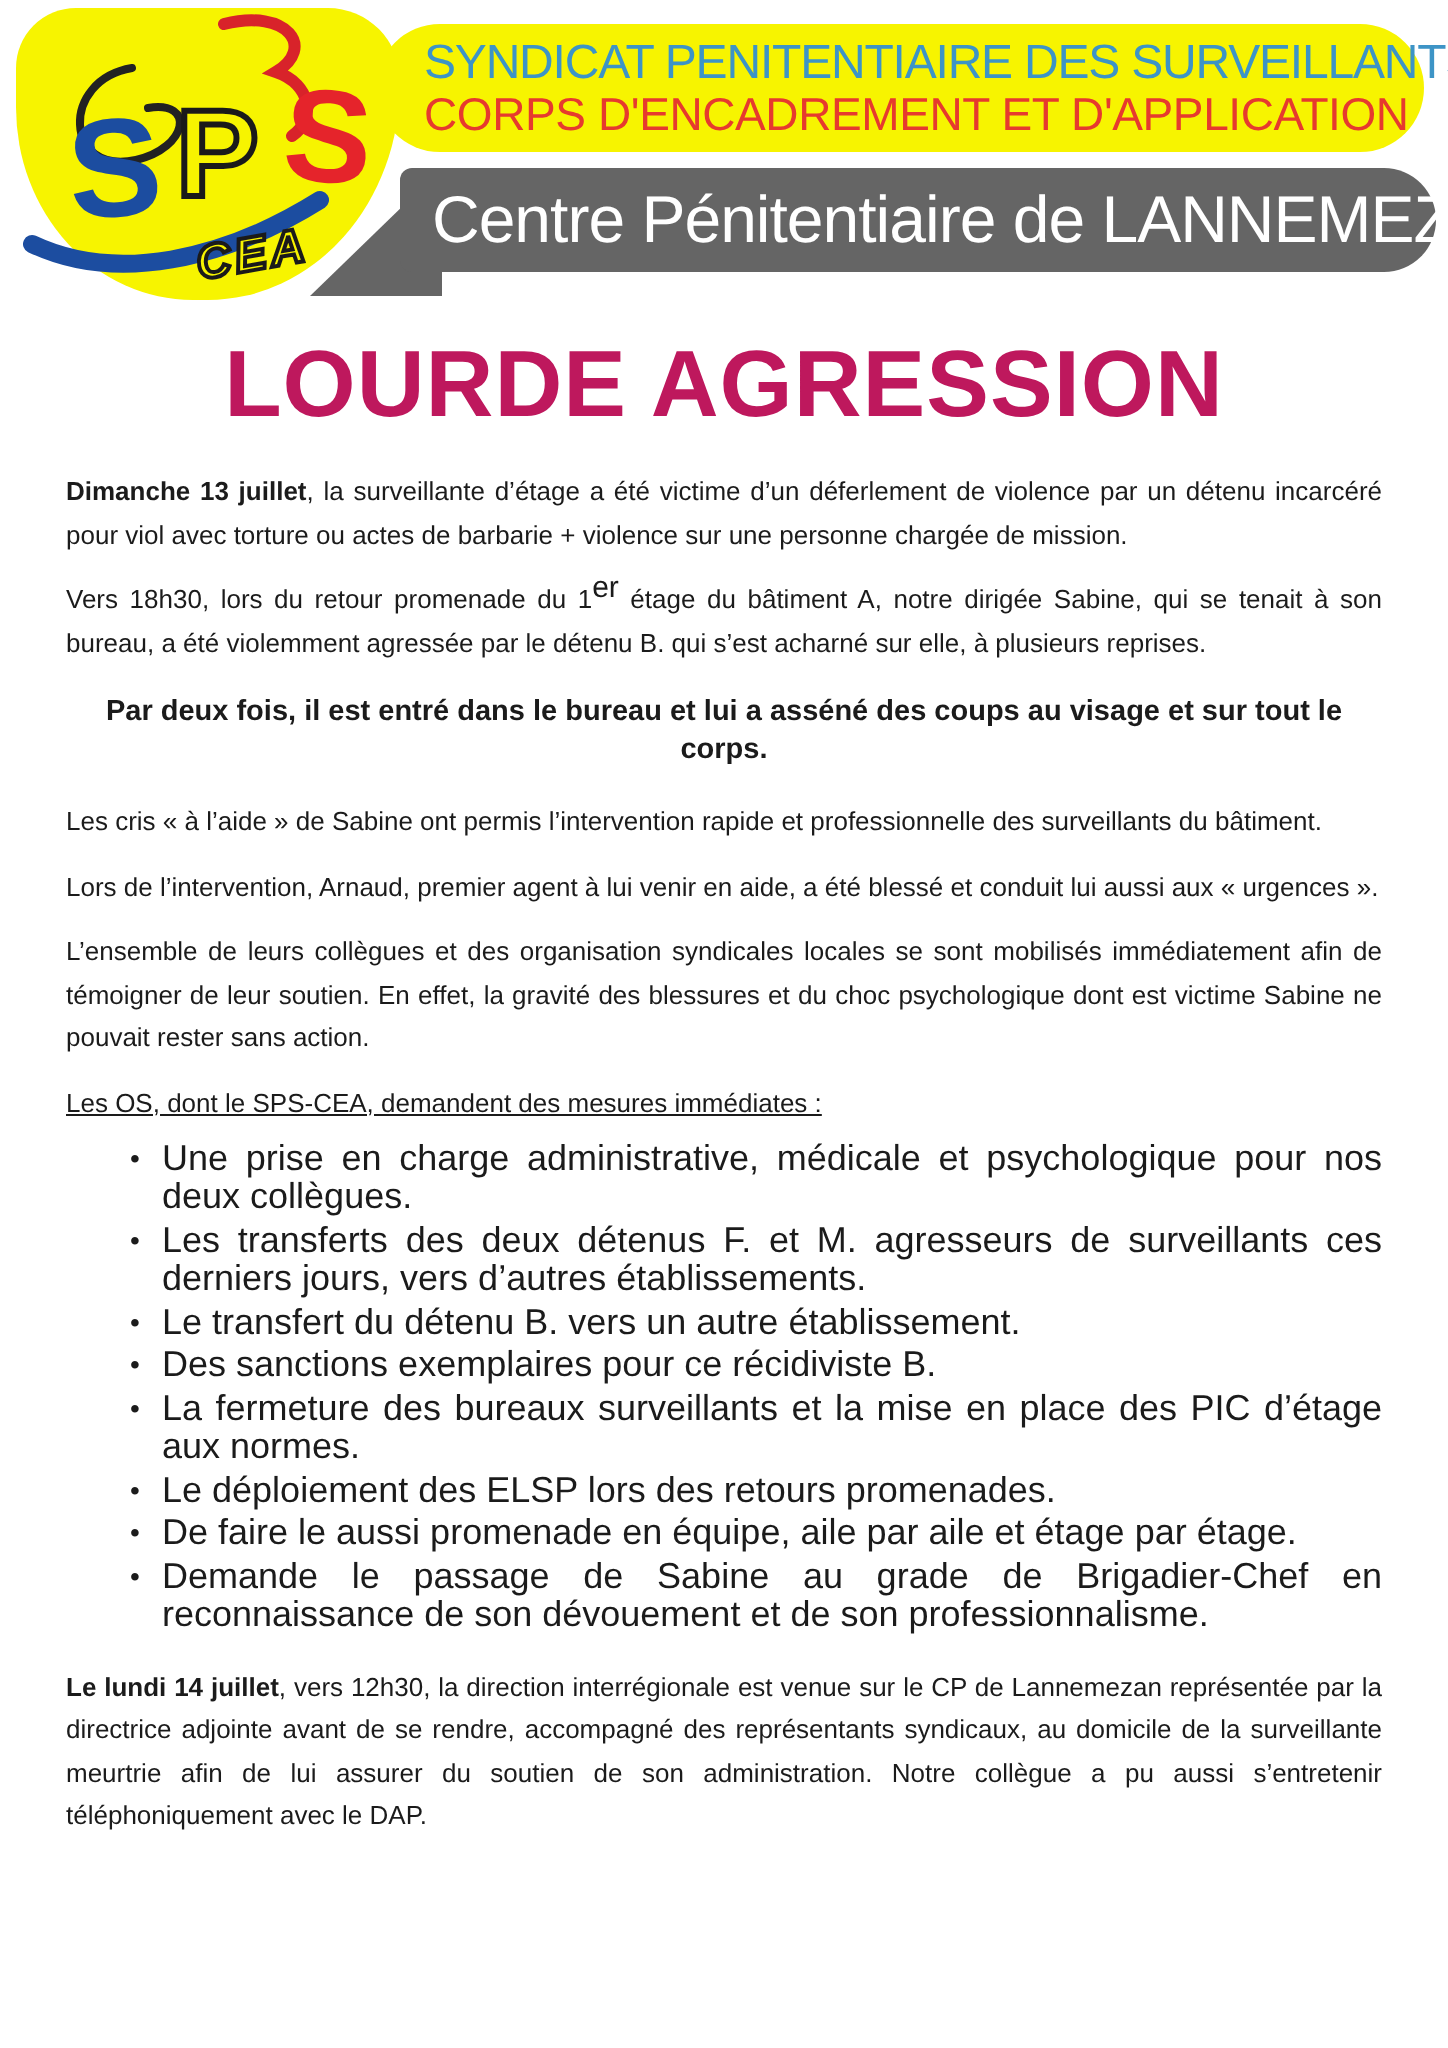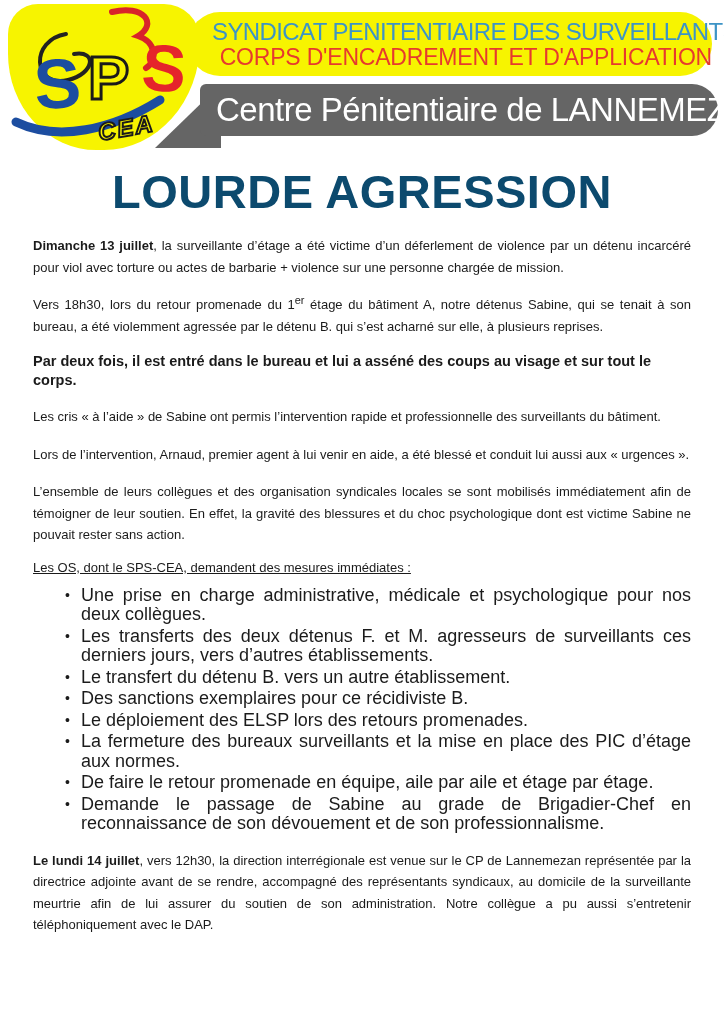--- a/index.html
+++ b/index.html
@@ -17,21 +17,21 @@
     background:#f7f400; border-radius:32px; z-index:1;
     display:flex; flex-direction:column; justify-content:center;
     padding-left:24px; box-sizing:border-box;
   }
   .banner-line1 {
     color:#3d94c6; font-size:24px; line-height:26px;
     letter-spacing:-0.6px; white-space:nowrap;
   }
   .banner-line2 {
     color:#e63a2e; font-size:23px; line-height:24px;
-    letter-spacing:-0.2px; white-space:nowrap;text-align:right;
+    letter-spacing:-0.2px; white-space:nowrap;
   }
 
   .gray-wedge {
     position:absolute; left:155px; top:84px; width:66px; height:64px;
     background:#656565; clip-path:polygon(100% 0, 100% 100%, 0 100%);
     z-index:0;
   }
   .banner-gray {
     position:absolute; left:200px; top:84px; width:518px; height:52px;
     background:#656565; border-radius:6px 26px 26px 6px; z-index:1;
@@ -48,32 +48,32 @@
   .logo-s1 { left:26px; top:40px; font-size:70px; color:#1c4da0; transform:rotate(-4deg); }
   .logo-p  { left:80px; top:38px; font-size:62px; color:#f7f400;
              -webkit-text-stroke:3px #1a1a1a; text-shadow:0 0 1px #1a1a1a; }
   .logo-s2 { left:134px; top:26px; font-size:66px; color:#e5242b; transform:rotate(4deg); }
   .logo-cea{ left:90px; top:110px; font-size:24px; font-style:italic; color:#f7f400;
              -webkit-text-stroke:2px #1a1a1a; transform:rotate(-10deg); letter-spacing:2px; }
   .logo svg { position:absolute; left:0; top:0; }
 
   
   .doc-title {
-    text-align:center; font-size:47px; font-weight:700; color:#0c4a6e;
+    text-align:center; font-size:47px; font-weight:700; color:#be185d;
     margin:12px 0 16px 0; letter-spacing:0.5px;
   }
   .content { margin:0 33px; }
   p.body {
     font-size:13px; line-height:21.5px; text-align:justify;
-    margin:16px 0 11px 0;
+    margin:0 0 11px 0;
   }
   .lead { font-weight:700; }
-  sup.ord { font-size:11px; vertical-align:super; line-height:0; }
+  sup.ord { font-size:15px; vertical-align:super; line-height:0; }
   .center-bold {
-    font-weight:700; font-size:14.5px;
+    text-align:center; font-weight:700; font-size:14.5px;
     margin:15px 0 15px 0; line-height:19px;
   }
   .heading-u {
     font-size:13px; text-decoration:underline; margin:14px 0 11px 0;
   }
   ul.demands {
     margin:0 0 15px 0; padding:0 0 0 48px; list-style:none;
   }
   ul.demands li {
     font-size:18px; line-height:19.5px; text-align:justify;
@@ -111,40 +111,40 @@
     <span class="logo-cea">CEA</span>
   </div>
 </div>
 
 <h1 class="doc-title">LOURDE AGRESSION</h1>
 
 <div class="content">
 
   <p class="body"><span class="lead">Dimanche 13 juillet</span><span>, la surveillante d’étage a été victime d’un déferlement de violence par un détenu incarcéré pour viol avec torture ou actes de barbarie + violence sur une personne chargée de mission.</span></p>
 
-  <p class="body"><span>Vers 18h30, lors du retour promenade du 1</span><sup class="ord">er</sup><span> étage du bâtiment A, notre détenus Sabine, qui se tenait à son bureau, a été violemment agressée par le détenu B. qui s’est acharné sur elle, à plusieurs reprises.</span></p>
+  <p class="body"><span>Vers 18h30, lors du retour promenade du 1</span><sup class="ord">er</sup><span> étage du bâtiment A, notre dirigée Sabine, qui se tenait à son bureau, a été violemment agressée par le détenu B. qui s’est acharné sur elle, à plusieurs reprises.</span></p>
 
   <p class="center-bold">Par deux fois, il est entré dans le bureau et lui a asséné des coups au visage et sur tout le corps.</p>
 
 
   <p class="body">Les cris « à l’aide » de Sabine ont permis l’intervention rapide et professionnelle des surveillants du bâtiment.</p>
 
 
   <p class="body">Lors de l’intervention, Arnaud, premier agent à lui venir en aide, a été blessé et conduit lui aussi aux « urgences ».</p>
 
   <p class="body">L’ensemble de leurs collègues et des organisation syndicales locales se sont mobilisés immédiatement afin de témoigner de leur soutien. En effet, la gravité des blessures et du choc psychologique dont est victime Sabine ne pouvait rester sans action.</p>
 
   <p class="heading-u">Les OS, dont le SPS-CEA, demandent des mesures immédiates :</p>
 
   <ul class="demands">
     <li>Une prise en charge administrative, médicale et psychologique pour nos deux collègues.</li>
     <li>Les transferts des deux détenus F. et M. agresseurs de surveillants ces derniers jours, vers d’autres établissements.</li>
     <li>Le transfert du détenu B. vers un autre établissement.</li>
     <li>Des sanctions exemplaires pour ce récidiviste B.</li>
+    <li>La fermeture des bureaux surveillants et la mise en place des PIC d’étage aux normes.</li>
     <li>Le déploiement des ELSP lors des retours promenades.</li>
-    <li>La fermeture des bureaux surveillants et la mise en place des PIC d’étage aux normes.</li>
-    <li>De faire le retour promenade en équipe, aile par aile et étage par étage.</li>
+    <li>De faire le aussi promenade en équipe, aile par aile et étage par étage.</li>
     <li>Demande le passage de Sabine au grade de Brigadier-Chef en reconnaissance de son dévouement et de son professionnalisme.</li>
   </ul>
 
   <p class="body"><span class="lead">Le lundi 14 juillet</span><span>, vers 12h30, la direction interrégionale est venue sur le CP de Lannemezan représentée par la directrice adjointe avant de se rendre, accompagné des représentants syndicaux, au domicile de la surveillante meurtrie afin de lui assurer du soutien de son administration. Notre collègue a pu aussi s’entretenir téléphoniquement avec le DAP.</span></p>
 
 </div>
 
 </body></html>

